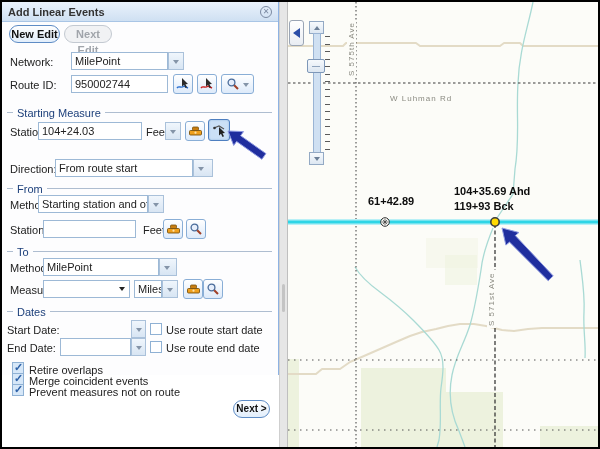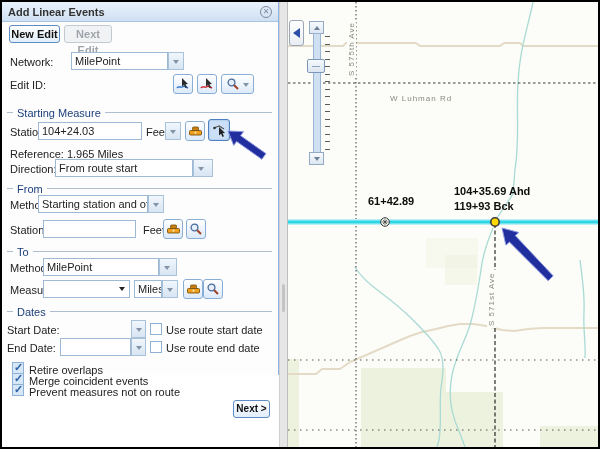--- a/index.html
+++ b/index.html
@@ -9,21 +9,21 @@
   
   .panel { position:absolute; left:0; top:0; width:277px; height:373px;
            background:#fdfdfe; border-right:1px solid #8db2e3; font-size:11px; color:#222; }
   .titlebar { position:absolute; left:0; top:0; right:0; height:20px;
               background:linear-gradient(#eaf2fc,#cfe0f2); border-bottom:1px solid #a9c5e5;
               display:flex; align-items:center; padding:0 6px; }
   .titlebar .title { font-weight:bold; color:#333; flex:1; }
   .close-btn { width:12px; height:12px; border:1px solid #7b8aa2; border-radius:50%;
                color:#7b8aa2; font-size:8px; line-height:10px; text-align:center; }
 
-  .btn { position:absolute; height:18px; border:1px solid #5e8cc5; border-radius:3px;
+  .btn { position:absolute; height:18px; border:1px solid #5e8cc5; border-radius:9px;
          background:linear-gradient(#fefefe,#e2eefb); font:bold 11px "Liberation Sans",sans-serif;
          color:#111; text-align:center; line-height:16px; }
   .btn.disabled { border-color:#c3c9d1; background:#f1f2f4; color:#a0a4aa; }
 
   .lbl { position:absolute; white-space:nowrap; line-height:14px; }
   .fld { position:absolute; height:18px; border:1px solid #9db9d6; background:#fff;
          padding:2px 3px 0; line-height:13px; white-space:nowrap; overflow:hidden; }
   .trigger { position:absolute; width:16px; height:18px; border:1px solid #aac1da;
              background:linear-gradient(#f0f6fc,#d8e5f3); }
   .trigger::after { content:""; position:absolute; left:4px; top:7px;
@@ -89,21 +89,22 @@
       <span class="close-btn">✕</span>
     </div>
 
     <div class="btn" style="left:7px;top:23px;width:51px">New Edit</div>
     <div class="btn disabled" style="left:62px;top:23px;width:48px">Next Edit</div>
 
     <div class="lbl" style="left:8px;top:53px">Network:</div>
     <div class="fld" style="left:69px;top:50px;width:97px">MilePoint</div>
     <div class="trigger" style="left:166px;top:50px"></div>
 
-    <div class="lbl" style="left:8px;top:76px">Edit ID:</div>
+    <div class="lbl" style="left:8px;top:76px">Route ID:</div>
+    <div class="fld" style="left:69px;top:73px;width:97px">950002744</div>
     <div class="ibtn" style="left:171px;top:72px">
       <svg width="14" height="14" viewBox="0 0 14 14">
         <path d="M1 11 C3 8,5 12,8 9 L12 11" stroke="#2a6fd0" fill="none" stroke-width="1.4"></path>
         <polygon points="6,1 6,9.5 8,7.8 9.5,11 11,10.3 9.5,7.2 12,7" fill="#2b2b2b"></polygon>
       </svg>
     </div>
     <div class="ibtn" style="left:195px;top:72px">
       <svg width="14" height="14" viewBox="0 0 14 14">
         <path d="M1 11 C3 8,5 12,8 9 L12 11" stroke="#cc2222" fill="none" stroke-width="1.4"></path>
         <polygon points="6,1 6,9.5 8,7.8 9.5,11 11,10.3 9.5,7.2 12,7" fill="#2b2b2b"></polygon>
@@ -130,24 +131,20 @@
         <rect x="1.5" y="6.5" width="12" height="4.5" rx="1" fill="#f0a01c" stroke="#7a520e" stroke-width="0.9"></rect>
         <circle cx="7.5" cy="8.7" r="1.1" fill="#fbe2ae"></circle>
       </svg>
     </div>
     <div class="ibtn selected" style="left:206px;top:117px;width:22px;height:22px">
       <svg width="15" height="15" viewBox="0 0 15 15">
         <path d="M2 5 L7 3 L12 6" stroke="#555" fill="none" stroke-width="1.2"></path>
         <circle cx="2.5" cy="5" r="1.3" fill="#333"></circle>
         <polygon points="7,4 7,12.5 9,10.8 10.5,14 12,13.2 10.5,10.2 13,10" fill="#222"></polygon>
       </svg>
-    </div>
-    <div class="lbl" style="left:8px;top:145px">
-      <span>Reference:</span>
-      <span>1.965 Miles</span>
     </div>
     <div class="lbl" style="left:8px;top:160px">Direction:</div>
     <div class="fld" style="left:53px;top:157px;width:138px">From route start</div>
     <div class="trigger" style="left:191px;top:157px;width:20px"></div>
 
     <div class="legend" style="top:180px">
       <span>From</span>
     </div>
     <div class="lbl" style="left:8px;top:196px">Method:</div>
     <div class="fld" style="left:36px;top:193px;width:110px">Starting station and offset</div>

